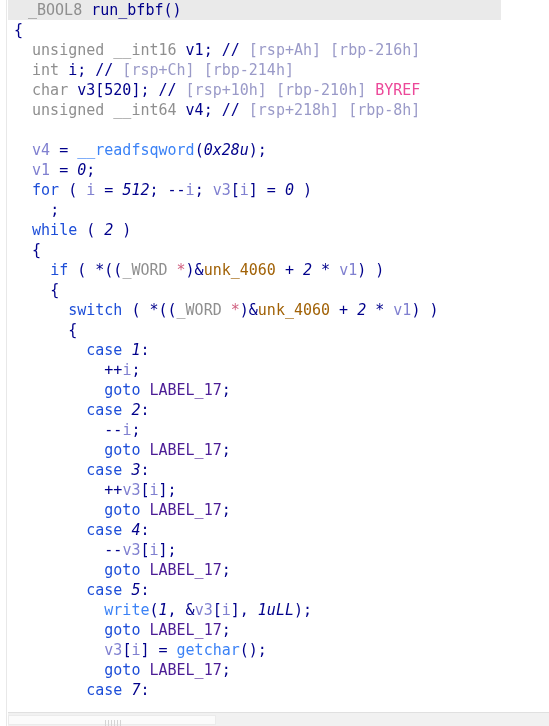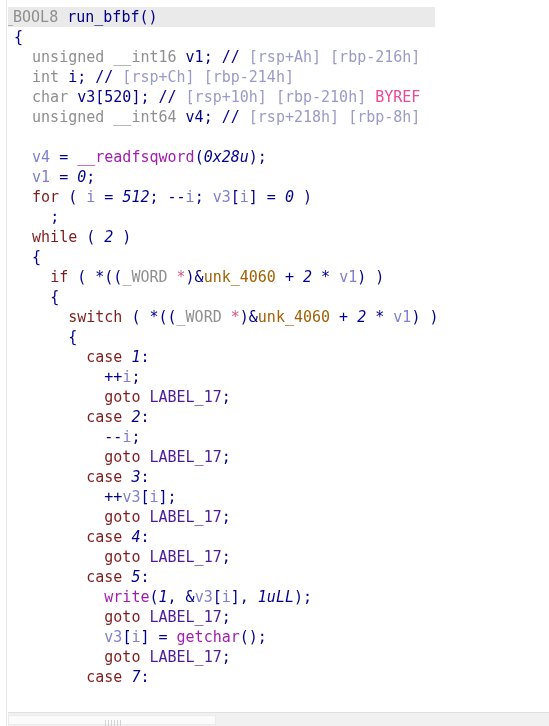--- a/index.html
+++ b/index.html
@@ -54,32 +54,31 @@
     font-family: "DejaVu Sans Mono", "Liberation Mono", monospace;
     color: #00008b;
     letter-spacing: 0px;
     padding-left: 6px;
     box-sizing: border-box;
   }
 
   
   .code-line.highlight {
     background: #eaeaea;
-    width: 435px;
+    width: 501px;
     margin-left: -8px;
-    padding-left: 4px;
-    margin-top: 7px;
+    padding-left: 28px;
   }
 
   
   .tok-default  { color: #00008b; }   
-  .tok-keyword  { color: #7f1d1d; }   
+  .tok-keyword  { color: #1d4ed8; }   
   .tok-type     { color: #8f8f8f; }   
   .tok-funcname { color: #00008b; }   
-  .tok-func     { color: #a21caf; }   
+  .tok-func     { color: #3b82f6; }   
   .tok-var      { color: #8080d0; }   
   .tok-number   { color: #00008b; font-style: italic; }   
   .tok-dataref  { color: #a16207; }   
   .tok-label    { color: #4c1d95; }   
   .tok-star     { color: #d06080; }   
   .tok-comment  { color: #00008b; }   
   .tok-cmttext  { color: #9a9ac8; }   
   .tok-byref    { color: #ec4899; }
 
   
@@ -143,20 +142,21 @@
       <div class="code-line"><span class="tok-default">        </span><span class="tok-keyword">case</span><span class="tok-default"> </span><span class="tok-number">1</span><span class="tok-default">:</span></div>
       <div class="code-line"><span class="tok-default">          </span><span class="tok-default">++</span><span class="tok-var">i</span><span class="tok-default">;</span></div>
       <div class="code-line"><span class="tok-default">          </span><span class="tok-keyword">goto</span><span class="tok-default"> </span><span class="tok-label">LABEL_17</span><span class="tok-default">;</span></div>
       <div class="code-line"><span class="tok-default">        </span><span class="tok-keyword">case</span><span class="tok-default"> </span><span class="tok-number">2</span><span class="tok-default">:</span></div>
       <div class="code-line"><span class="tok-default">          </span><span class="tok-default">--</span><span class="tok-var">i</span><span class="tok-default">;</span></div>
       <div class="code-line"><span class="tok-default">          </span><span class="tok-keyword">goto</span><span class="tok-default"> </span><span class="tok-label">LABEL_17</span><span class="tok-default">;</span></div>
       <div class="code-line"><span class="tok-default">        </span><span class="tok-keyword">case</span><span class="tok-default"> </span><span class="tok-number">3</span><span class="tok-default">:</span></div>
       <div class="code-line"><span class="tok-default">          </span><span class="tok-default">++</span><span class="tok-var">v3</span><span class="tok-default">[</span><span class="tok-var">i</span><span class="tok-default">];</span></div>
       <div class="code-line"><span class="tok-default">          </span><span class="tok-keyword">goto</span><span class="tok-default"> </span><span class="tok-label">LABEL_17</span><span class="tok-default">;</span></div>
       <div class="code-line"><span class="tok-default">        </span><span class="tok-keyword">case</span><span class="tok-default"> </span><span class="tok-number">4</span><span class="tok-default">:</span></div>
+      <div class="code-line"><span class="tok-default">          </span><span class="tok-default">--</span><span class="tok-var">v3</span><span class="tok-default">[</span><span class="tok-var">i</span><span class="tok-default">];</span></div>
       <div class="code-line"><span class="tok-default">          </span><span class="tok-keyword">goto</span><span class="tok-default"> </span><span class="tok-label">LABEL_17</span><span class="tok-default">;</span></div>
       <div class="code-line"><span class="tok-default">        </span><span class="tok-keyword">case</span><span class="tok-default"> </span><span class="tok-number">5</span><span class="tok-default">:</span></div>
       <div class="code-line"><span class="tok-default">          </span><span class="tok-func">write</span><span class="tok-default">(</span><span class="tok-number">1</span><span class="tok-default">, &amp;</span><span class="tok-var">v3</span><span class="tok-default">[</span><span class="tok-var">i</span><span class="tok-default">], </span><span class="tok-number">1uLL</span><span class="tok-default">);</span></div>
       <div class="code-line"><span class="tok-default">          </span><span class="tok-keyword">goto</span><span class="tok-default"> </span><span class="tok-label">LABEL_17</span><span class="tok-default">;</span></div>
       <div class="code-line"><span class="tok-default">          </span><span class="tok-var">v3</span><span class="tok-default">[</span><span class="tok-var">i</span><span class="tok-default">] = </span><span class="tok-func">getchar</span><span class="tok-default">();</span></div>
       <div class="code-line"><span class="tok-default">          </span><span class="tok-keyword">goto</span><span class="tok-default"> </span><span class="tok-label">LABEL_17</span><span class="tok-default">;</span></div>
       <div class="code-line"><span class="tok-default">        </span><span class="tok-keyword">case</span><span class="tok-default"> </span><span class="tok-number">7</span><span class="tok-default">:</span></div>
     </div>
 
   <div id="hscrollbar">

